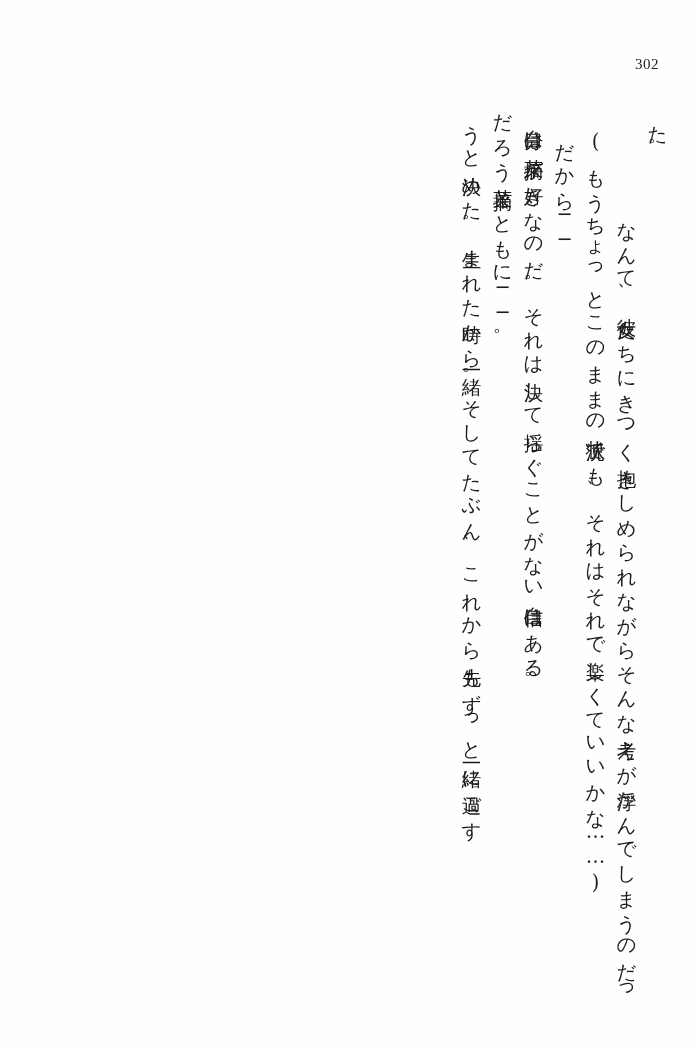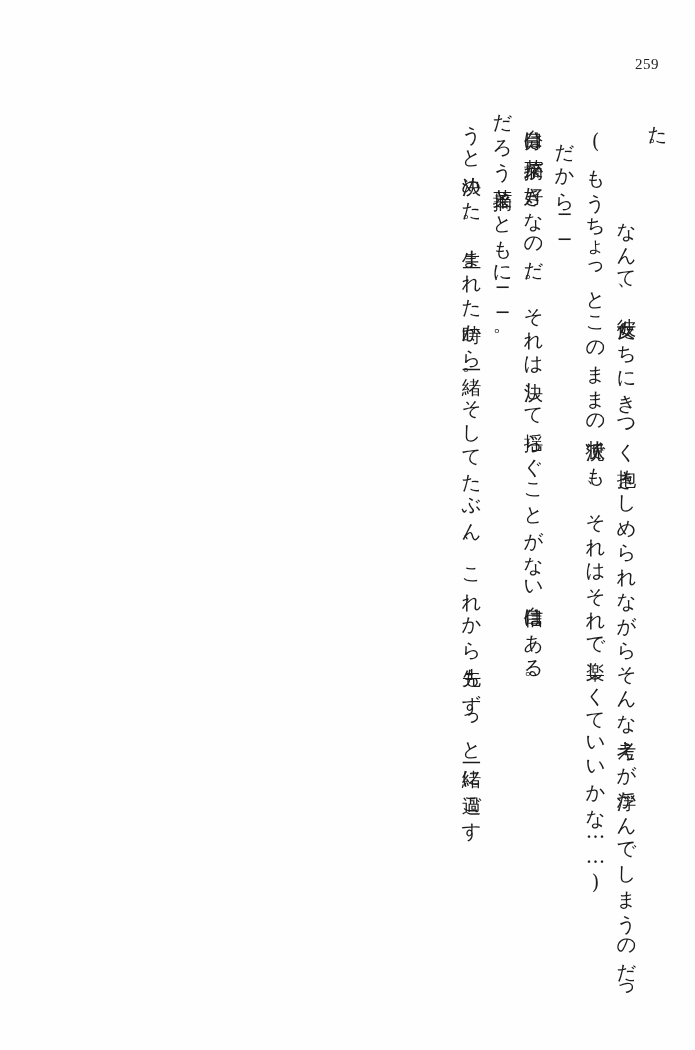--- a/index.html
+++ b/index.html
@@ -65,21 +65,21 @@
   .column.indent-1 { padding-top: 14px; }
   .column.indent-2 { padding-top: 30px; }
   .column.indent-3 { padding-top: 108px; }
   .column.indent-4 { padding-top: 12px; }
 </style>
 </head>
 <body>
 
 <div class="page">
 
-  <div class="page-number">259</div>
+  <div class="page-number">302</div>
 
   <div class="text-block">
     <div class="column indent-4">うと決めた。生まれた時から一緒。そしてたぶん、これから先もずっと一緒に過ごす</div>
     <div class="column">だろう菜摘とともに──。</div>
     <div class="column indent-1">自分は菜摘が好きなのだ。それは決して揺らぐことがない自信はある。</div>
     <div class="column indent-2">だから──</div>
     <div class="column indent-2">(もうちょっとこのままの状況でも、それはそれで楽しくていいかな……)</div>
     <div class="column indent-3">なんて、彼女たちにきつく抱きしめられながらそんな考えが浮かんでしまうのだっ</div>
     <div class="column indent-4">た。</div>
   </div>

